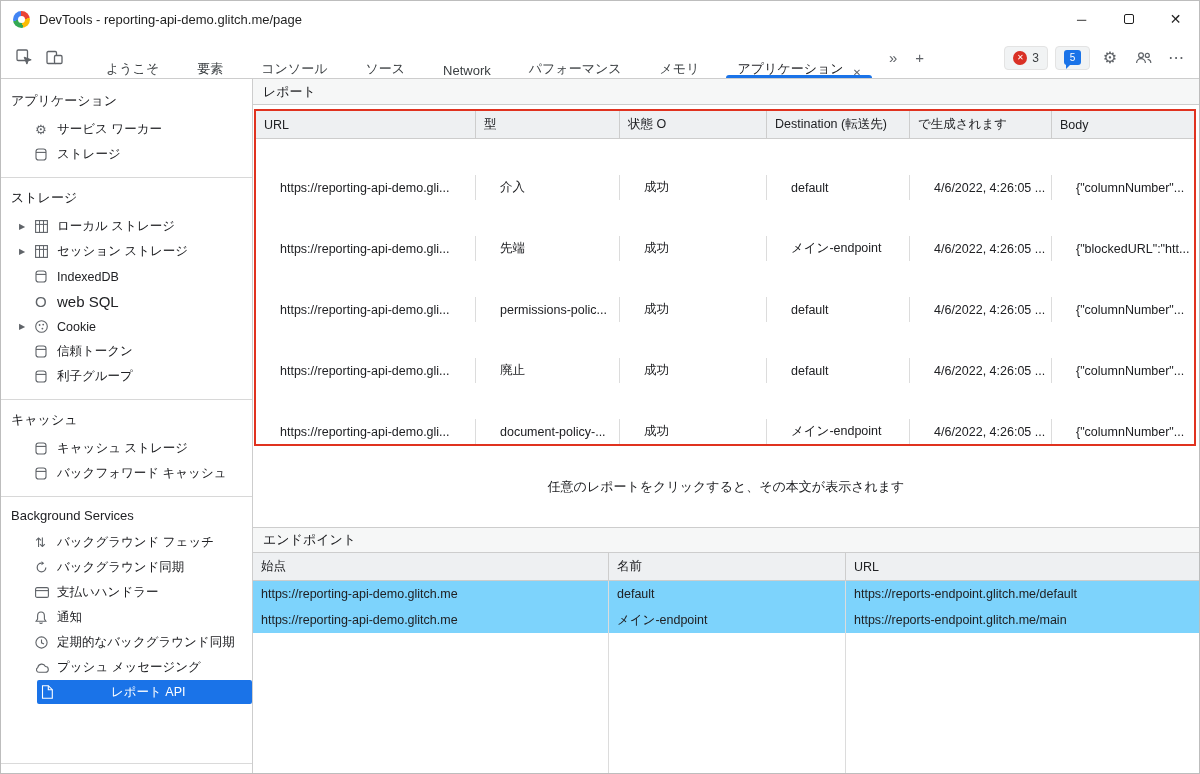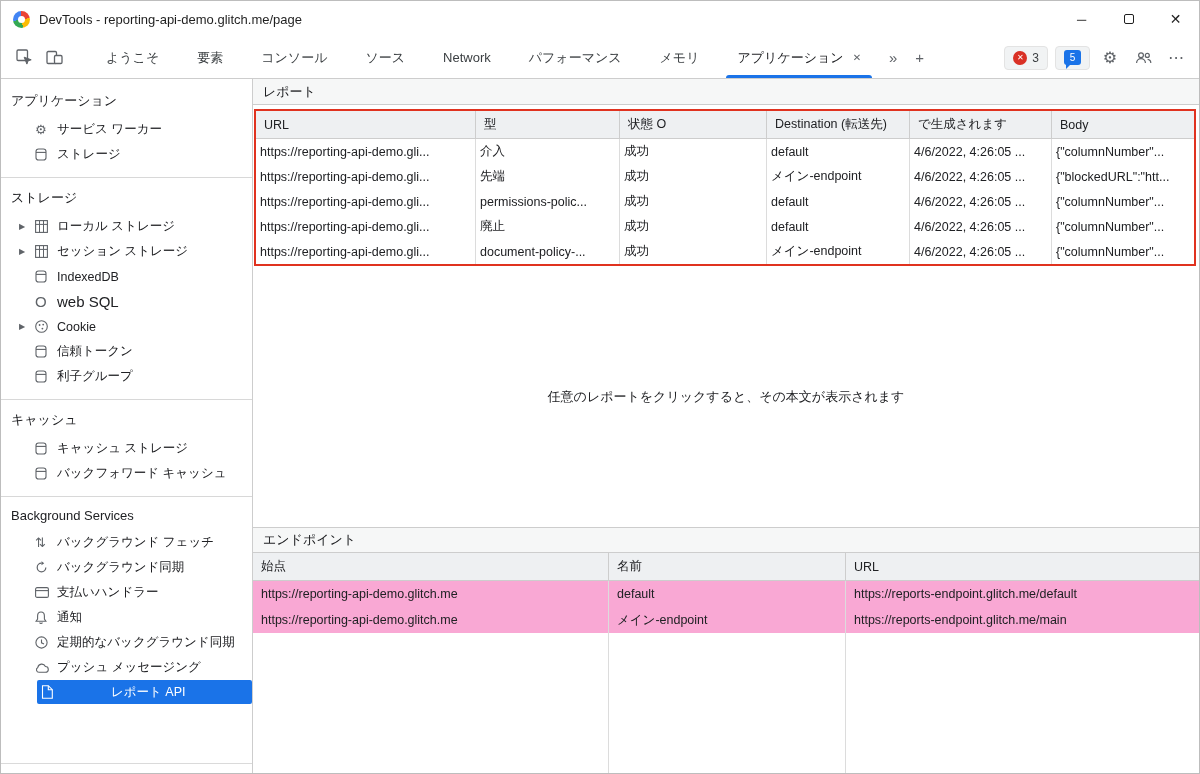--- a/index.html
+++ b/index.html
@@ -15,21 +15,21 @@
   .win-title { font-size:13px; color:#1f1f1f; }
   .win-controls { margin-left:auto; display:flex; height:100%; }
   .win-btn { width:47px; height:100%; border:none; background:none; display:flex; align-items:center; justify-content:center; font-size:13px; color:#1f1f1f; cursor:pointer; font-family:inherit; }
   .maximize-glyph { width:10px; height:10px; border:1px solid #1f1f1f; border-radius:2px; display:block; }
   .close-glyph { font-size:14px; }
 
   
   .toolbar { height:42px; flex:0 0 42px; display:flex; align-items:center; border-bottom:1px solid #cdcdcd; padding-left:8px; background:#fff; }
   .tool-btn { width:30px; height:30px; border:none; background:none; color:#5f6368; display:flex; align-items:center; justify-content:center; cursor:pointer; }
   .tabs { display:flex; height:100%; margin-left:18px; }
-  .tab { display:flex; align-items:center; padding:0 19px; font-size:13px; color:#3c4043; cursor:pointer; position:relative; white-space:nowrap; }
+  .tab { display:flex; align-items:flex-end; padding:0 19px; font-size:13px; color:#3c4043; cursor:pointer; position:relative; white-space:nowrap; }
   .tab.active { color:#202124; }
   .tab.active::after { content:""; position:absolute; left:8px; right:8px; bottom:0; height:3px; background:#1a73e8; border-radius:3px 3px 0 0; }
   .tab-close { margin-left:9px; font-size:10px; color:#5f6368; cursor:pointer; }
   .slim-btn { border:none; background:none; color:#5f6368; font-size:15px; padding:0 9px; cursor:pointer; height:100%; font-family:inherit; }
   .toolbar-right { margin-left:auto; display:flex; align-items:center; gap:7px; padding-right:10px; }
   .badge { display:flex; align-items:center; gap:5px; height:24px; padding:0 8px; background:#f1f3f4; border:1px solid #e3e3e3; border-radius:4px; cursor:pointer; font-family:inherit; }
   .err-circle { width:14px; height:14px; border-radius:50%; background:#d93025; color:#fff; font-size:8px; display:flex; align-items:center; justify-content:center; }
   .badge-count { font-size:12px; color:#3c4043; }
   .bubble { min-width:17px; height:15px; border-radius:3px; background:#1a73e8; color:#fff; font-size:10px; display:flex; align-items:center; justify-content:center; padding:0 3px; position:relative; }
   .bubble::after { content:""; position:absolute; left:2px; bottom:-4px; border:3px solid transparent; border-top-color:#1a73e8; border-left-color:#1a73e8; }
@@ -55,28 +55,28 @@
   .content { flex:1; display:flex; flex-direction:column; min-width:0; background:#fff; }
   .panel-bar { height:26px; flex:0 0 26px; background:#f6f7f7; border-bottom:1px solid #cdcdcd; display:flex; align-items:center; padding-left:10px; font-size:13px; color:#202124; }
   .endpoints-bar { border-top:1px solid #cdcdcd; }
 
   .reports-wrap { margin:4px 3px 0 1px; border:2px solid #e0321f; flex:0 0 auto; }
   .grid { display:grid; }
   .reports-grid { grid-template-columns:220px 144px 147px 143px 142px minmax(0,1fr); }
   .row { display:contents; }
   .gh { height:28px; background:#eef0f2; border-bottom:1px solid #cdcdcd; border-right:1px solid #cdcdcd; display:flex; align-items:center; padding:0 8px; font-size:12.5px; color:#202124; white-space:nowrap; overflow:hidden; cursor:pointer; }
   .gh.last { border-right:none; }
-  .gc { height:25px; display:flex; align-items:center; padding:0 4px; font-size:12.5px; color:#202124; border-right:1px solid #dcdcdc; white-space:nowrap; overflow:hidden; cursor:pointer; background:#fff; }
+  .gc { height:25px; display:flex; align-items:center; padding:0 24px; font-size:12.5px; color:#202124; border-right:1px solid #dcdcdc; white-space:nowrap; overflow:hidden; cursor:pointer; background:#fff;margin-top:36px; }
   .gc.last { border-right:none; }
 
   .hint-area { flex:1; display:flex; align-items:center; justify-content:center; min-height:0; background:#fff; }
   .hint { font-size:13px; color:#202124;font-family:Liberation Mono, monospace; }
 
   .endpoints-table { flex:0 0 220px; display:grid; grid-template-columns:356px 237px minmax(0,1fr); grid-template-rows:28px 26px 26px 1fr; min-height:0; }
-  .ec { display:flex; align-items:center; padding:0 8px; font-size:12.5px; color:#202124; border-right:1px solid #dcdcdc; white-space:nowrap; overflow:hidden; cursor:pointer; background:#f9a8d4; }
+  .ec { display:flex; align-items:center; padding:0 8px; font-size:12.5px; color:#202124; border-right:1px solid #dcdcdc; white-space:nowrap; overflow:hidden; cursor:pointer; background:#7dd3fc; }
   .ec.last { border-right:none; }
   .fc { border-right:1px solid #dcdcdc; background:#fff; }
   .fc.last { border-right:none; }
 
   svg { display:block; }
 </style>
 </head>
 <body>
 
 <div class="window">

